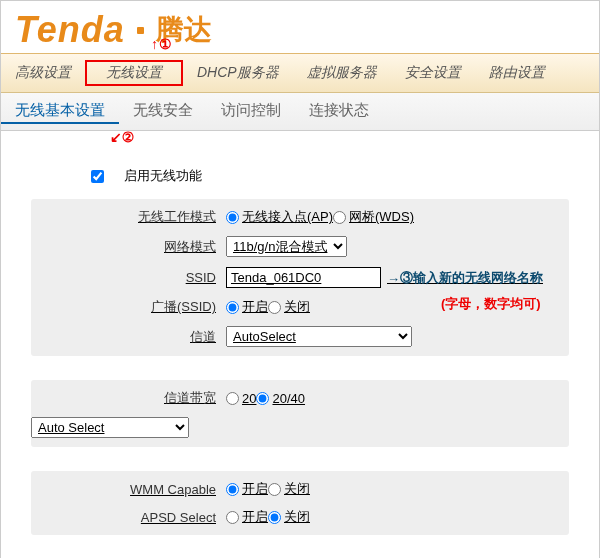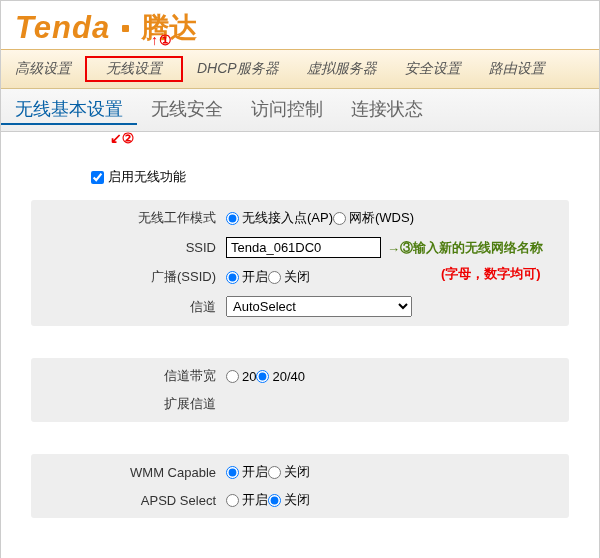--- a/index.html
+++ b/index.html
@@ -1,55 +1,55 @@
 <!DOCTYPE html>
 <html><head>
 <meta charset="utf-8">
 <style>
 * { box-sizing: border-box; margin: 0; padding: 0; }
 body { font-family: Arial, "Microsoft YaHei", sans-serif; font-size: 13px; background: #fff; width: 600px; }
 .container { border: 1px solid #ccc; width: 600px; }
 
 .logo-bar { padding: 8px 14px 2px; display: flex; align-items: center; gap: 8px; }
-.logo-text { font-family: Arial, sans-serif; font-size: 31px; font-weight: bold; font-style: italic; color: #e88a1a; letter-spacing: 1px; }
+.logo-text { font-family: Arial, sans-serif; font-size: 36px; font-weight: bold; font-style: italic; color: #e88a1a; letter-spacing: 1px; }
 .logo-cn { font-size: 28px; font-weight: bold; color: #e88a1a; margin-left: 4px; }
 .reg-dot { width: 7px; height: 7px; background: #e88a1a; display: inline-block; margin-left: 4px; border-radius: 1px; }
 
 .main-nav { background: linear-gradient(#fff7e8, #f5e5c0); border-top: 1px solid #e0b870; border-bottom: 1px solid #d8c088; display: flex; padding: 6px 0; position: relative; }
 .main-nav .nav-item { padding: 4px 14px; color: #555; cursor: pointer; font-size: 14px; font-style: italic; }
 .main-nav .nav-item.hl { border: 2px solid #e00; padding: 2px 19px; }
 
 .sub-nav { background: linear-gradient(#f8f8f8, #eee); border-bottom: 1px solid #ccc; display: flex; padding: 6px 0; }
-.sub-nav .nav-item { padding: 2px 14px; color: #666; cursor: pointer; font-size: 18px; }
+.sub-nav .nav-item { padding: 2px 14px; color: #666; cursor: pointer; font-size: 15px; }
 .sub-nav .nav-item.active { color: #0560a6; border-bottom: 2px solid #0560a6; }
 
 .form-area { padding: 18px 30px; }
-.enable-row { margin: 4px 0 14px 60px; display: flex; align-items: center; gap: 4px; }
+.enable-row { margin: 4px 0 14px 60px; display: flex; align-items: center; gap: 20px; }
 
-.group { background: #eeeeee; border-radius: 3px; padding: 4px 0; margin-bottom: 32px; }
+.group { background: #eeeeee; border-radius: 3px; padding: 4px 0; margin-bottom: 24px; text-decoration: underline; }
 .row { display: flex; align-items: center; padding: 5px 0; min-height: 28px; }
 .label { width: 195px; text-align: right; padding-right: 10px; color: #333; }
 .ctrl { flex: 1; display: flex; align-items: center; gap: 0; }
 .ctrl input[type=text] { width: 155px; padding: 2px 4px; font-size: 13px; border: 1px solid #000000; }
 .ctrl .ssid-input { border: 2px solid #e00; }
 select { font-size: 13px; padding: 1px 2px; }
 .radio-opt { display: flex; align-items: center; gap: 3px; cursor: pointer; }
 
 .btn-row { display: flex; justify-content: center; align-items: center; gap: 18px; padding: 12px 0 16px; }
 .btn { padding: 3px 18px; border: 1px solid #888; background: #f4f4f4; cursor: pointer; font-size: 13px; }
 .btn.hl { border: 2px solid #e00; }
 
 .annot { color: #e00; font-weight: bold; }
 .annot-circle { color: #e00; font-weight: bold; font-size: 14px; }
 .a1 { position: absolute; top: -18px; left: 150px; }
 .a2-area { position: relative; height: 14px; }
 .a2 { position: absolute; left: 107px; top: -2px; }
 .arrow-up::before { content: "↑"; font-weight: bold; margin-right: 1px; }
 .arrow-dl::before { content: "↙"; font-weight: bold; margin-left: 2px; }
-.annot-ssid { margin-left: 6px; color: #4d7c0f; font-weight: bold; font-size: 13px; }
+.annot-ssid { margin-left: 6px; color: #0c4a6e; font-weight: bold; font-size: 13px; }
 .annot-ssid-sub { color: #e00; font-weight: bold; font-size: 13px; position: absolute; left: 410px; margin-top: -6px; }
 .rel { position: relative; }
 </style>
 </head>
 <body>
 
 <div class="container">
   <div class="logo-bar">
     <span class="logo-text">Tenda</span>
       <span class="reg-dot"></span>
@@ -91,20 +91,26 @@
           <label class="radio-opt">
               <input type="radio" name="wm" checked="" style="">
               <span>无线接入点(AP)</span>
             </label>
           <label class="radio-opt">
               <input type="radio" name="wm" style="">
               <span>网桥(WDS)</span>
             </label>
         </div>
       </div>
+      <div class="row">
+        <div class="label">网络模式</div>
+        <div class="ctrl">
+          <select><option>11b/g/n混合模式</option></select>
+        </div>
+      </div>
       <div class="row rel">
         <div class="label">SSID</div>
         <div class="ctrl">
           <input type="text" class="ssid-input" value="Tenda_061DC0" style="">
           <span class="annot-ssid"><span>→</span><span>③</span><span>输入新的无线网络名称</span></span>
         </div>
       </div>
       <div class="row rel">
         <div class="label">广播(SSID)</div>
         <div class="ctrl">
@@ -135,21 +141,23 @@
               <input type="radio" name="bw" style="">
               <span>20</span>
             </label>
           <label class="radio-opt">
               <input type="radio" name="bw" checked="" style="">
               <span>20/40</span>
             </label>
         </div>
       </div>
       <div class="row">
-        <div class="label">扩展信道</div>
+        <div class="ctrl">
+          <select style="width:158px"><option>Auto Select</option></select>
+        </div>
       </div>
     </div>
 
     <div class="group">
       <div class="row">
         <div class="label">WMM Capable</div>
         <div class="ctrl">
           <label class="radio-opt">
               <input type="radio" name="wmm" checked="" style="">
               <span>开启</span>

